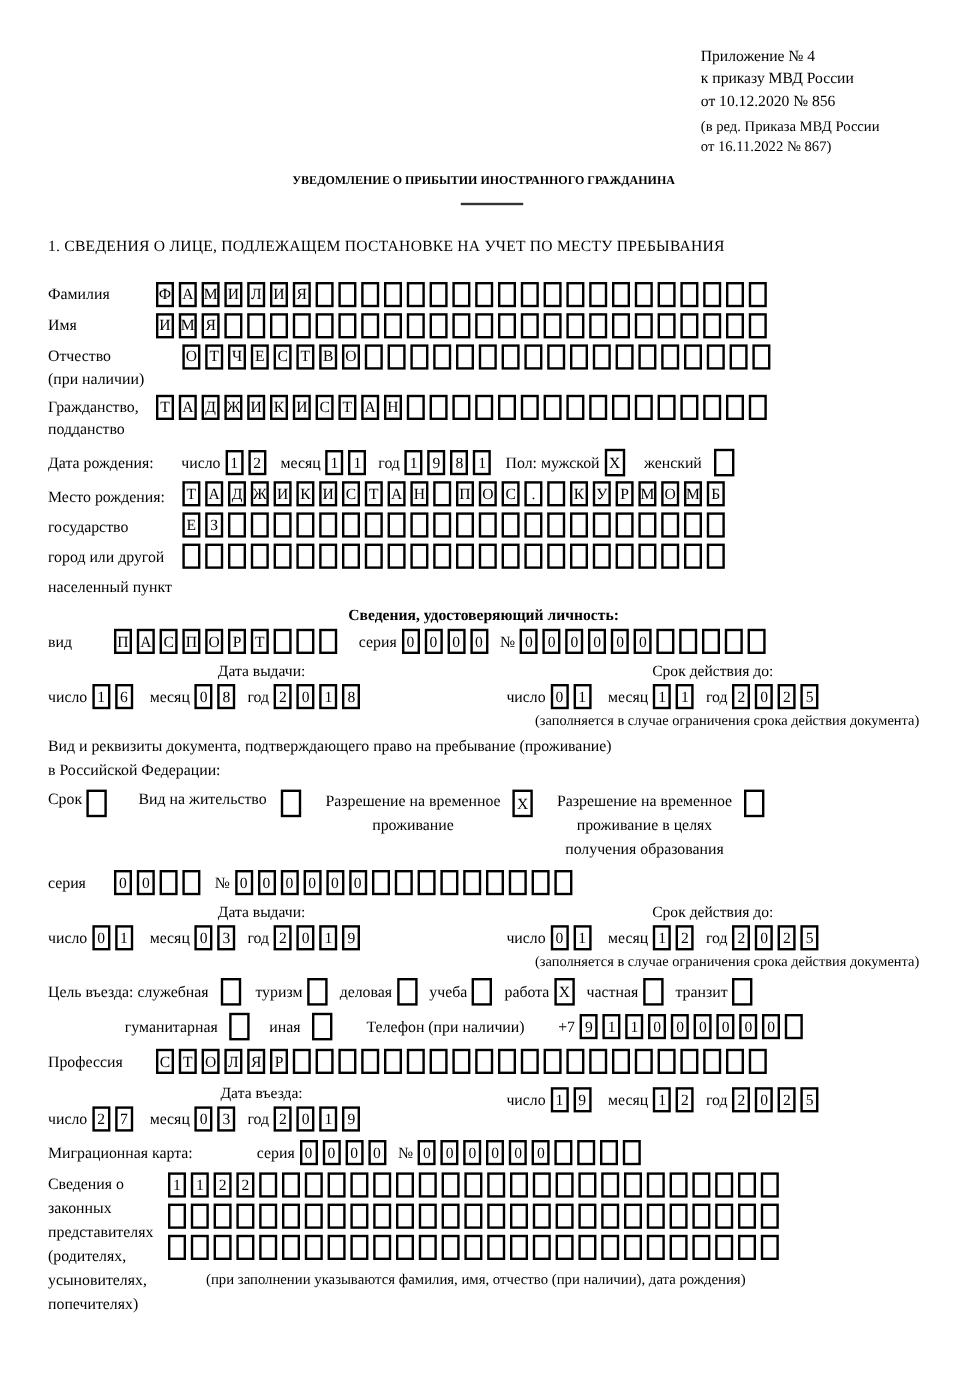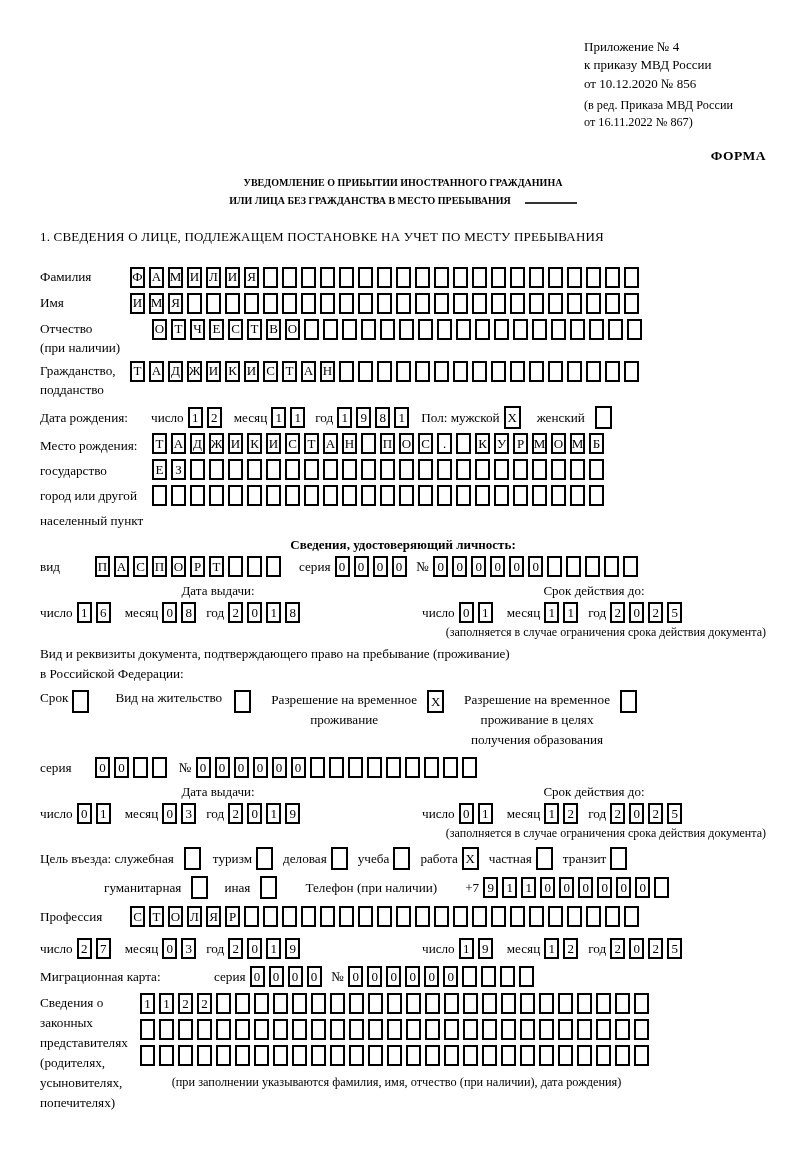--- a/index.html
+++ b/index.html
@@ -58,25 +58,24 @@
   <div class="appendix">
     <div>Приложение № 4</div>
     <div>к приказу МВД России</div>
     <div>от 10.12.2020 № 856</div>
     <div class="revision">
       <div>(в ред. Приказа МВД России</div>
       <div>от 16.11.2022 № 867)</div>
     </div>
   </div>
 
-  <div class="forma">ФОРМА</div>
 
   <div class="title">
     <div>УВЕДОМЛЕНИЕ О ПРИБЫТИИ ИНОСТРАННОГО ГРАЖДАНИНА</div>
-    <div><span>ИЛИ ЛИЦА БЕЗ ГРАЖДАНСТВА В МЕСТО ПРЕБЫВАНИЯ</span><span class="blank"></span></div>
+    <div><span class="blank"></span></div>
   </div>
 
   <div class="section-heading">1. СВЕДЕНИЯ О ЛИЦЕ, ПОДЛЕЖАЩЕМ ПОСТАНОВКЕ НА УЧЕТ ПО МЕСТУ ПРЕБЫВАНИЯ</div>
 
   <div class="row mt22 ac">
     <span class="flabel w90">Фамилия</span>
     <span class="cells">
         <span class="cell">Ф</span>
         <span class="cell">А</span>
         <span class="cell">М</span>
@@ -612,20 +611,21 @@
         <span class="cell"></span>
         <span class="cell"></span>
         <span class="cell"></span>
         <span class="cell"></span>
         <span class="cell"></span>
       </span>
   </div>
 
   <div class="twocol mt8">
     <div class="col-left">
+      <div class="dtitle">Дата въезда:</div>
       <div class="drow">
         <span class="dlabel">число</span>
         <span class="cells">
             <span class="cell">2</span>
             <span class="cell">7</span>
           </span>
         <span class="dlabel ml10">месяц</span>
         <span class="cells">
             <span class="cell">0</span>
             <span class="cell">3</span>

